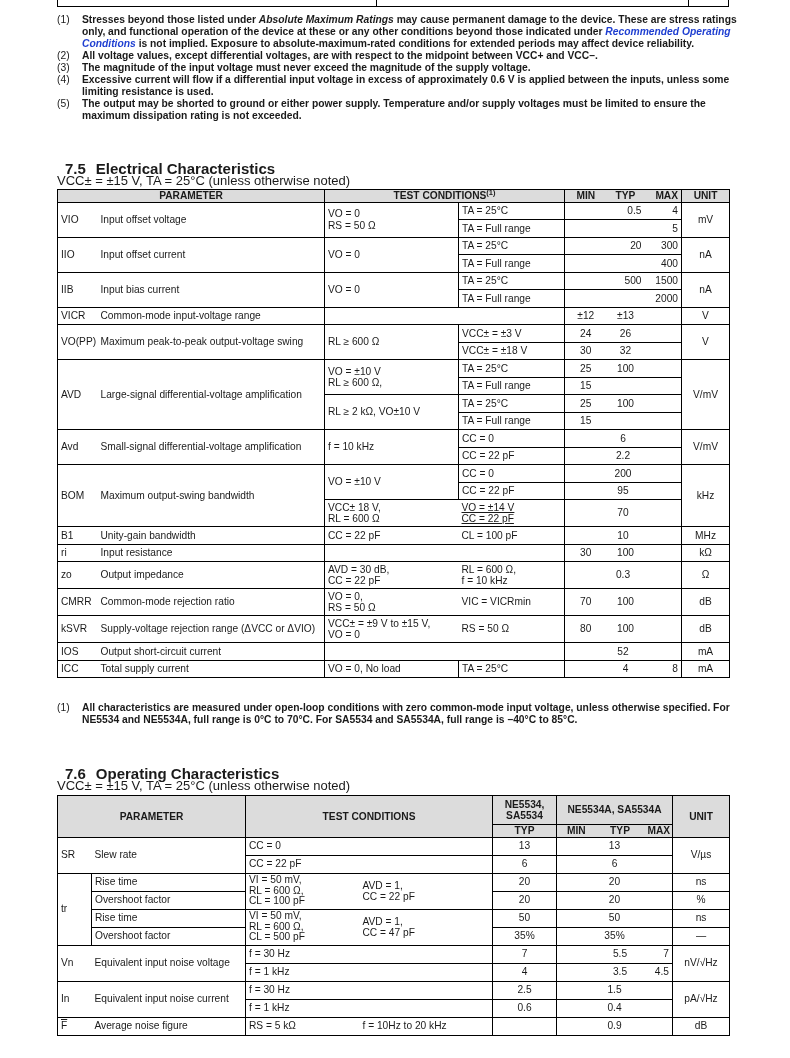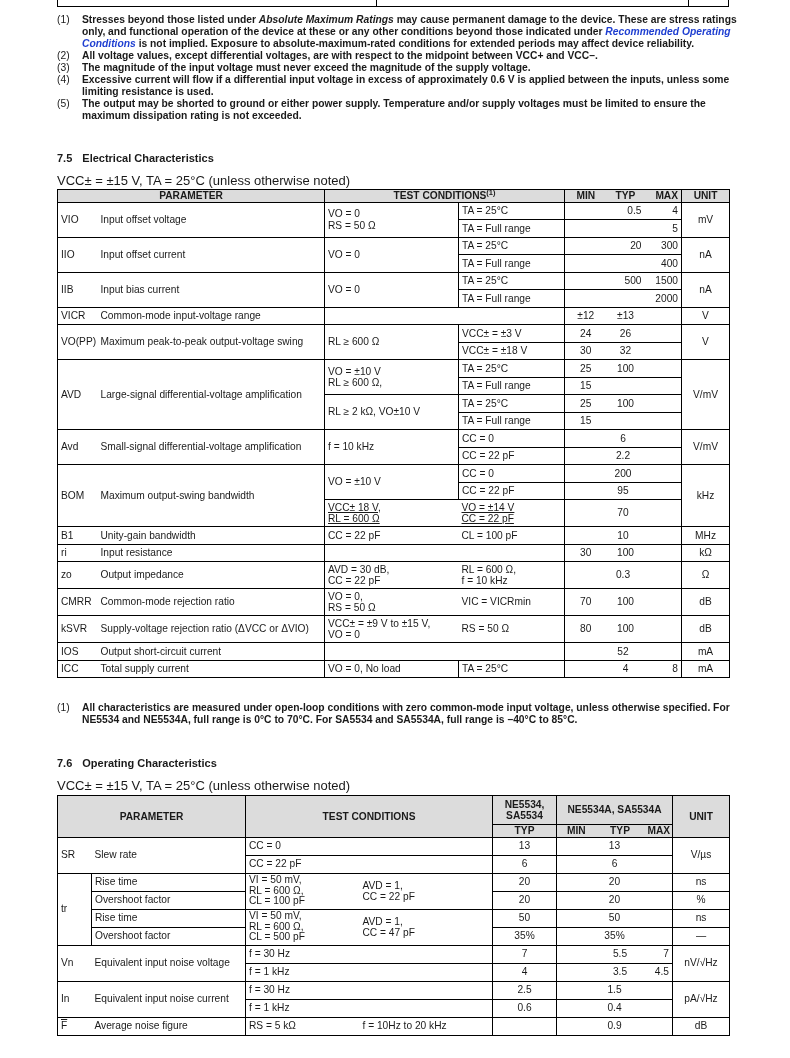--- a/index.html
+++ b/index.html
@@ -13,21 +13,21 @@
   }
   .cut-row .c1 { position: absolute; left: 318px; top: 0; bottom: 0; border-left: 1px solid #000; }
   .cut-row .c2 { position: absolute; left: 630px; top: 0; bottom: 0; border-left: 1px solid #000; }
   .notes { position: absolute; left: 57px; width: 680px; }
   .note { display: flex; line-height: 12px; font-size: 10.3px; }
   .note .num { width: 25px; flex: none; }
   .note .txt { flex: 1; font-weight: bold; }
   .note i { font-style: italic; }
   .note .link { color: #1f3fd1; font-style: italic; }
   h2 {
-    position: absolute; left: 57px; margin: 0; font-size: 11px; font-weight: bold;
+    position: absolute; left: 57px; margin: 8px; font-size: 15px; font-weight: bold;
     font-family: "Liberation Sans", sans-serif;
   }
   h2 .secnum { margin-right: 10px; }
   .cond { position: absolute; left: 57px; font-size: 13px; }
   sup { font-size: 7.5px; vertical-align: 4px; line-height: 0; }
   table { border-collapse: collapse; position: absolute; left: 57px; table-layout: fixed; }
   td, th {
     border: 1px solid #000; padding: 0 3px; font-size: 10.2px; line-height: 11.5px;
     font-weight: normal; vertical-align: middle; white-space: nowrap;
   }
@@ -224,21 +224,21 @@
     <td rowspan="2">VO = ±10 V</td>
     <td>CC = 0</td>
     <td colspan="3" class="c">200</td>
     <td rowspan="3" class="c">kHz</td>
   </tr>
   <tr>
     <td>CC = 22 pF</td>
     <td colspan="3" class="c">95</td>
   </tr>
   <tr>
-    <td class="nb-r" style="height: 26px; white-space: pre-line; text-decoration: underline;">VCC± 18 V,
+    <td class="nb-r" style="height: 26px; white-space: pre-line;">VCC± 18 V,
 RL = 600 Ω</td>
     <td class="nb-l" style="white-space: pre-line; text-decoration: underline;">VO = ±14 V
 CC = 22 pF</td>
     <td colspan="3" class="c">70</td>
   </tr>
 
   <tr>
     <td class="nb-r">B1</td>
     <td class="nb-l">Unity-gain bandwidth</td>
     <td class="nb-r">CC = 22 pF</td>
@@ -275,21 +275,21 @@
 RS = 50 Ω</td>
     <td class="nb-l">VIC = VICRmin</td>
     <td class="nb-r c">70</td>
         <td class="nb-r nb-l c">100</td>
         <td class="nb-l"></td>
     <td class="c">dB</td>
   </tr>
 
   <tr>
     <td class="nb-r">kSVR</td>
-    <td class="nb-l">Supply-voltage rejection ratio (ΔVCC or ΔVIO)</td>
+    <td class="nb-l">Supply-voltage rejection range (ΔVCC or ΔVIO)</td>
     <td class="nb-r" style="height: 26px; white-space: pre-line;">VCC± = ±9 V to ±15 V,
 VO = 0</td>
     <td class="nb-l">RS = 50 Ω</td>
     <td class="nb-r c">80</td>
         <td class="nb-r nb-l c">100</td>
         <td class="nb-l"></td>
     <td class="c">dB</td>
   </tr>
 
   <tr>

